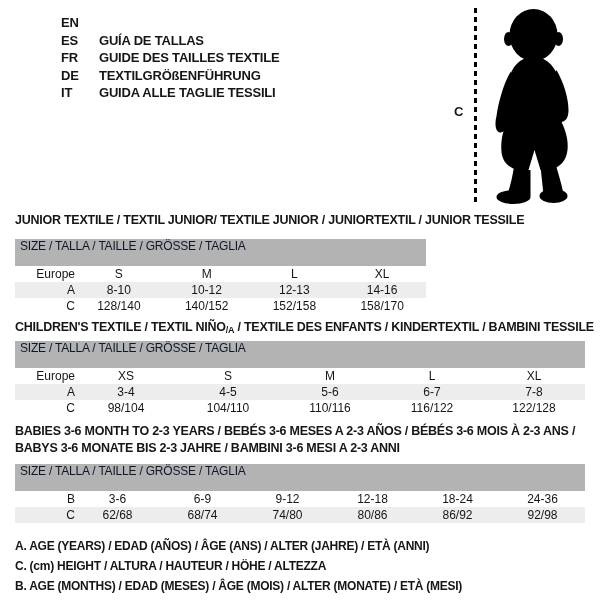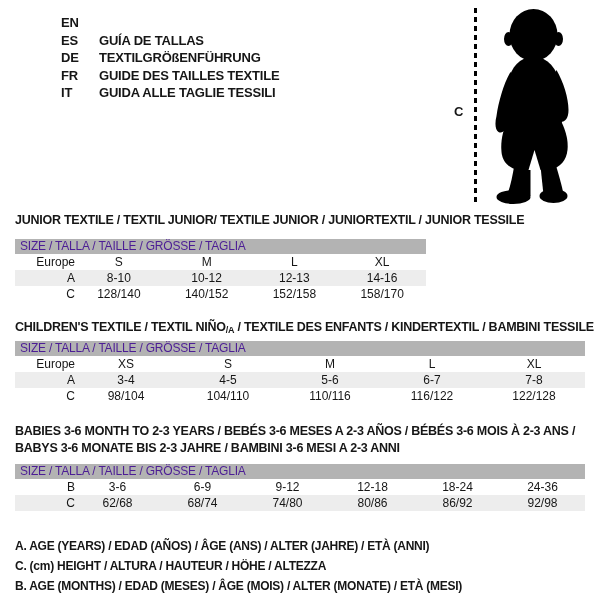--- a/index.html
+++ b/index.html
@@ -17,21 +17,21 @@
   .c-label{position:absolute;left:454px;top:104px;font-weight:bold;font-size:13px;}
   .silhouette{position:absolute;left:487px;top:6px;}
   
   .sec-title{position:absolute;left:15px;font-weight:bold;font-size:12.5px;
     letter-spacing:-0.25px;white-space:nowrap;line-height:17px;}
   .sub{font-size:9px;position:relative;bottom:-2px;}
   
   .tbl{position:absolute;left:15px;font-size:12px;}
   .t1{width:411px;}
   .t2,.t3{width:570px;}
-  .size-bar{height:15px;line-height:15px;background:#b3b3b3;color:#4c1d95;
+  .size-bar{height:27px;line-height:15px;background:#b3b3b3;color:#0f172a;
     padding-left:5px;font-size:12px;letter-spacing:-0.2px;}
   .row{display:grid;height:16px;line-height:16px;}
   .cols4{grid-template-columns:60px repeat(4,1fr);}
   .cols5{grid-template-columns:60px repeat(5,1fr);}
   .cols6{grid-template-columns:60px repeat(6,1fr);}
   .row span{text-align:center;}
   .row .lbl{text-align:right;padding-left:5px;}
   .alt{background:#ededed;}
   
   .foot{position:absolute;left:15px;top:536px;font-weight:bold;font-size:12px;
@@ -44,26 +44,26 @@
 
   <div class="lang-list">
     <div class="lang-row">
       <span>EN</span>
     </div>
     <div class="lang-row">
       <span>ES</span>
       <span>GUÍA DE TALLAS</span>
     </div>
     <div class="lang-row">
+      <span>FR</span>
+      <span>GUIDE DES TAILLES TEXTILE</span>
+    </div>
+    <div class="lang-row">
       <span>DE</span>
       <span>TEXTILGRÖßENFÜHRUNG</span>
-    </div>
-    <div class="lang-row">
-      <span>FR</span>
-      <span>GUIDE DES TAILLES TEXTILE</span>
     </div>
     <div class="lang-row">
       <span>IT</span>
       <span>GUIDA ALLE TAGLIE TESSILI</span>
     </div>
   </div>
 
   <span class="c-label">C</span>
   <div class="dash-line"></div>
   <svg class="silhouette" width="95" height="200" viewBox="0 0 92 200" aria-hidden="true">

